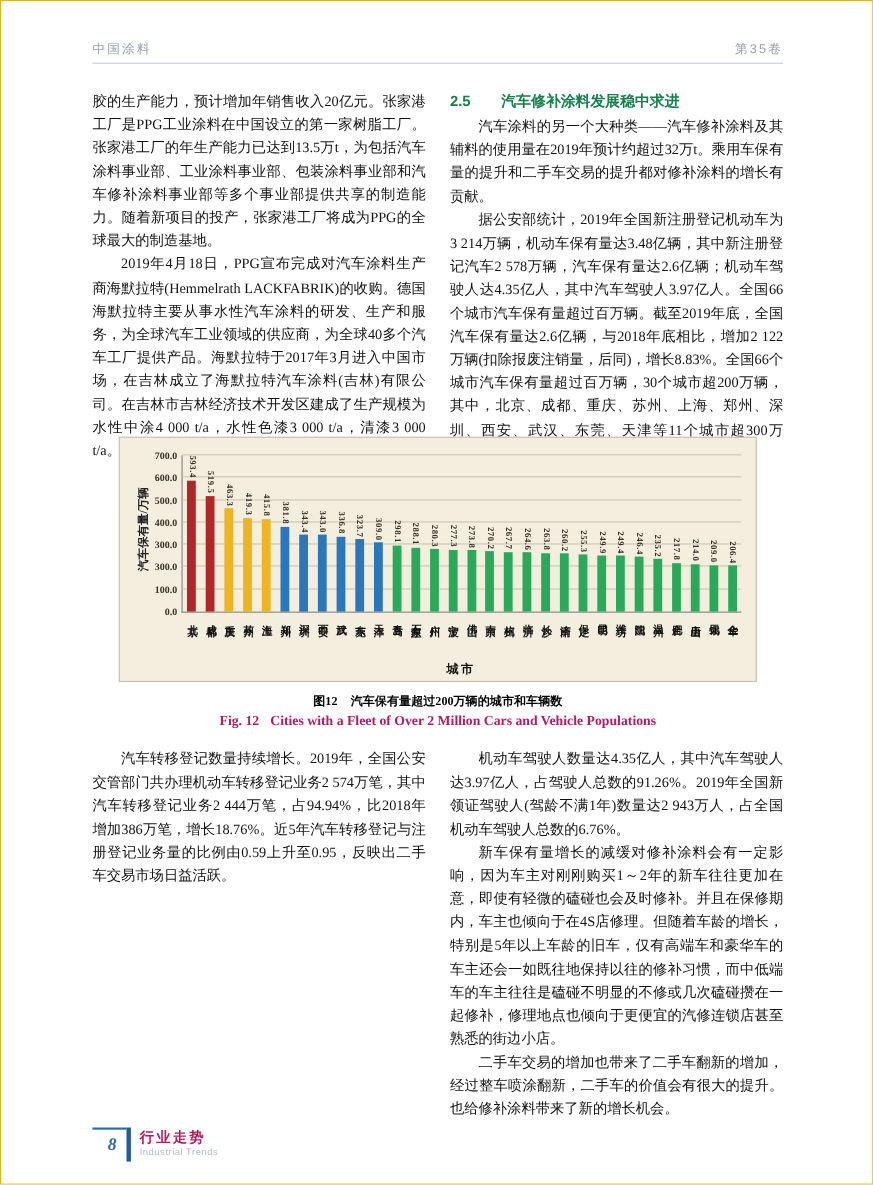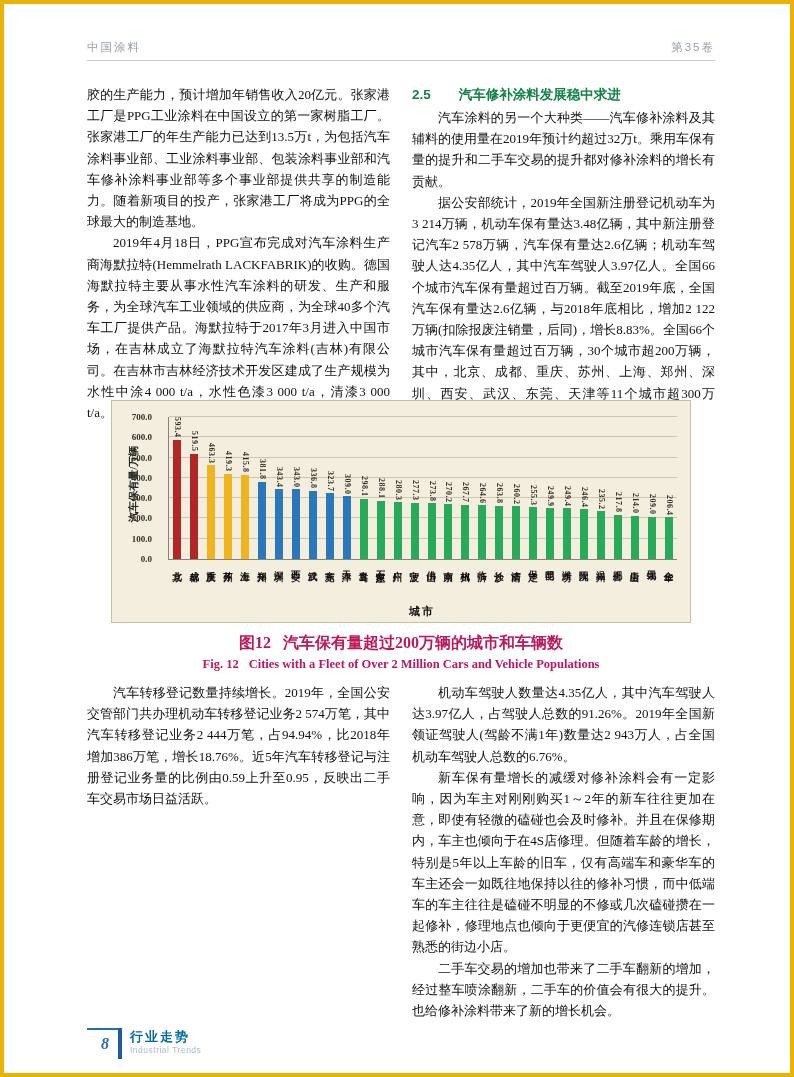--- a/index.html
+++ b/index.html
@@ -1,19 +1,19 @@
 <!DOCTYPE html>
 <html><head>
 <meta charset="utf-8">
 <style>
   html,body{margin:0;padding:0;background:#ffffff;}
   .page{
     position:relative;width:794px;height:1077px;background:#ffffff;
     font-family:"Liberation Serif","DejaVu Serif",serif;
-    color:#1a1a1a;overflow:hidden;border:4px solid #eab308;box-sizing:border-box;
+    color:#1a1a1a;overflow:hidden;border:1px solid #eab308;box-sizing:border-box;
   }
   
   .header{
     position:absolute;top:36px;left:83px;width:628px;
     display:flex;justify-content:space-between;align-items:flex-end;
     padding-bottom:5px;border-bottom:1px solid #c9ced6;
     font-family:"Liberation Sans","DejaVu Sans",sans-serif;
     font-size:11.5px;color:#97a0ab;letter-spacing:2px;
   }
   
@@ -51,59 +51,59 @@
     align-items:center;height:100%;overflow:visible;position:relative;
   }
   .bar{width:8px;}
   .val{
     writing-mode:vertical-rl;
     font-size:8px;font-weight:600;color:#33302a;letter-spacing:0.5px;
     margin-bottom:2px;white-space:nowrap;line-height:1;
   }
   .yticks{position:absolute;left:0;top:16px;width:52px;height:142px;}
   .ytick{
-    position:absolute;right:12px;width:52px;text-align:right;
+    position:absolute;right:0;width:52px;text-align:right;
     font-size:9px;font-weight:bold;color:#33302a;line-height:10px;padding-left:42px;
   }
   .ytitle{
     position:absolute;left:-28px;top:76px;width:100px;text-align:center;
     transform:rotate(-90deg);transform-origin:center;
     font-size:10.5px;font-weight:bold;color:#222;
   }
   .xlabels{
     position:absolute;left:56px;top:162px;width:508px;height:38px;display:flex;
   }
   .xslot{flex:1;display:flex;justify-content:center;align-items:flex-start;}
   .xlab{
     writing-mode:vertical-rl;text-orientation:upright;
     font-size:9.5px;font-weight:bold;color:#111;line-height:1;letter-spacing:1px;
   }
   .xtitle{
     position:absolute;left:56px;top:203px;width:508px;text-align:center;
     font-size:11px;font-weight:bold;color:#111;letter-spacing:2px;
   }
   .caption-zh{
-    margin:10px 0 0 0;text-align:center;font-size:16px;font-weight:bold;color:#be185d;
+    margin:10px 0 0 0;text-align:center;font-size:11px;font-weight:bold;color:#000000;
   }
   .caption-zh .cap-label{margin-right:12px;}
   .caption-en{
     margin:3px 0 0 0;text-align:center;font-size:12.5px;font-weight:bold;color:#be185d;
   }
   .caption-en .cap-label{margin-right:10px;}
   
   .footer{position:absolute;top:1024px;left:83px;display:flex;align-items:flex-start;}
   .pn-num{
     font-style:italic;font-weight:bold;font-size:16px;color:#2a6cb0;
     border-top:2px solid #2a6cb0;padding:3px 9px 0 14px;line-height:1.4;
   }
   .pn-bar{width:4px;height:31px;background:#1e5ba1;margin-right:8px;}
   .footer-text{display:flex;flex-direction:column;justify-content:flex-start;padding-top:2px;}
   .footer-zh{
     font-family:"Liberation Sans","DejaVu Sans",sans-serif;
-    font-weight:bold;font-size:13px;color:#0369a1;letter-spacing:2px;line-height:1.15;
+    font-weight:bold;font-size:13px;color:#be185d;letter-spacing:2px;line-height:1.15;
   }
   .footer-en{
     font-family:"Liberation Sans","DejaVu Sans",sans-serif;
     font-size:8.5px;color:#a7bdcf;letter-spacing:0.5px;
   }
 </style>
 </head>
 <body>
 
 <div class="page">

